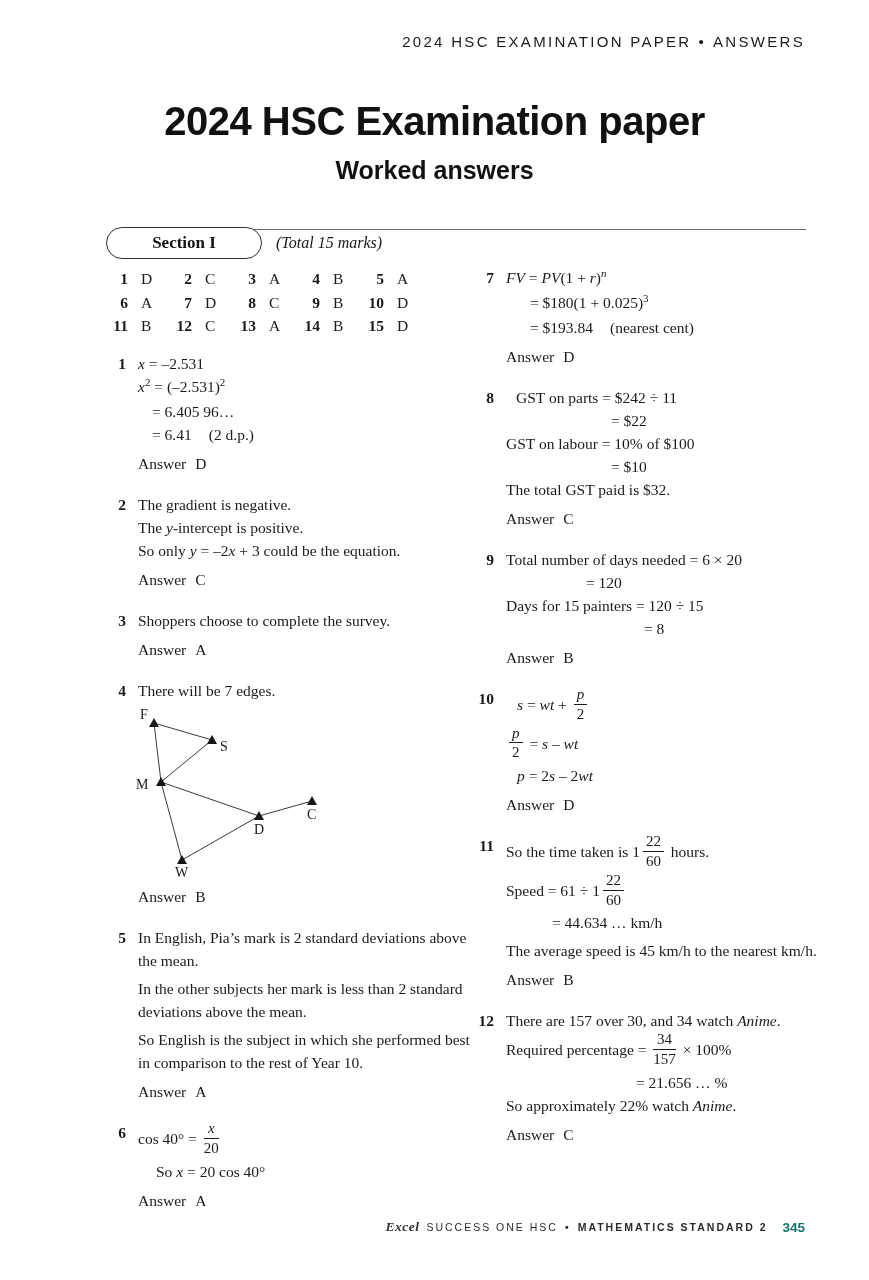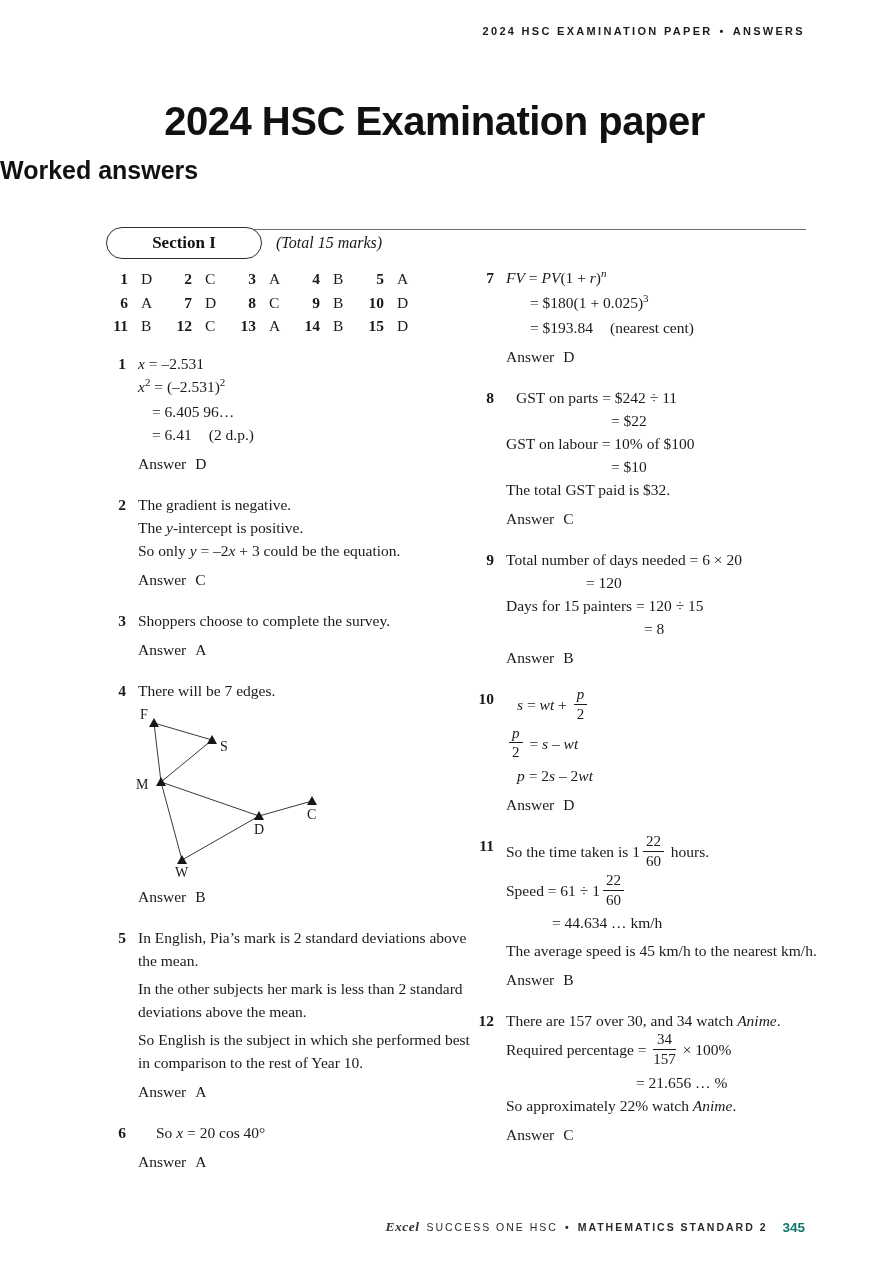--- a/index.html
+++ b/index.html
@@ -4,34 +4,34 @@
 <style>
   html,body { margin:0; padding:0; background:#ffffff; }
   .page {
     position:relative; width:869px; height:1280px; margin:0 auto;
     background:#ffffff; color:#1a1a1a;
     font-family:"Liberation Serif", serif; font-size:15.5px;
     overflow:hidden;
   }
   
   .hdr {
-    position:absolute; top:25px; right:64px;
+    position:absolute; top:33px; right:64px;
     font-family:"Liberation Sans", sans-serif;
-    font-size:11px; font-weight:700; letter-spacing:2.3px; color:#1c1c1c;
+    font-size:15px; font-weight:400; letter-spacing:2.3px; color:#1c1c1c;
     white-space:nowrap;
   }
   .hdr .b { margin:0 7px; }
   
   .title {
     position:absolute; top:99px; left:0; width:100%; text-align:center;
     font-family:"Liberation Sans", sans-serif; font-weight:800;
     font-size:40px; letter-spacing:-0.5px; color:#111;
   }
   .subtitle {
-    position:absolute; top:156px; left:0; width:100%; text-align:left;
+    position:absolute; top:156px; left:0; width:100%; text-align:center;
     font-family:"Liberation Sans", sans-serif; font-weight:800;
     font-size:25px; color:#111;
   }
   
   .section-row { position:absolute; top:227px; left:106px; width:700px; height:34px; }
   .hline { position:absolute; top:2px; left:18px; right:0; border-top:1.6px solid #6e6e6e; }
   .pill {
     position:absolute; left:0; top:0; width:154px; height:30px; background:#fff;
     border:1.6px solid #2f2f2f; border-radius:17px;
     display:flex; align-items:center; justify-content:center;
@@ -194,20 +194,24 @@
         <div class="mline">In English, Pia’s mark is 2 standard deviations above the mean.</div>
         <div class="mline pgap">In the other subjects her mark is less than 2 standard deviations above the mean.</div>
         <div class="mline pgap">So English is the subject in which she performed best in comparison to the rest of Year 10.</div>
         <div class="ans"><span>Answer</span><span class="aletter">A</span></div>
       </div>
     </div>
 
     <div class="q">
       <div class="qnum">6</div>
       <div class="qbody">
+        <div class="mline"><span>cos 40° = </span><span class="frac">
+              <span class="fn it">x</span>
+              <span class="fd">20</span>
+            </span></div>
         <div class="mline i18"><span>So </span><span class="it">x</span><span> = 20 cos 40°</span></div>
         <div class="ans"><span>Answer</span><span class="aletter">A</span></div>
       </div>
     </div>
 
   </div>
 
   <div class="col col-right">
 
     <div class="q">

